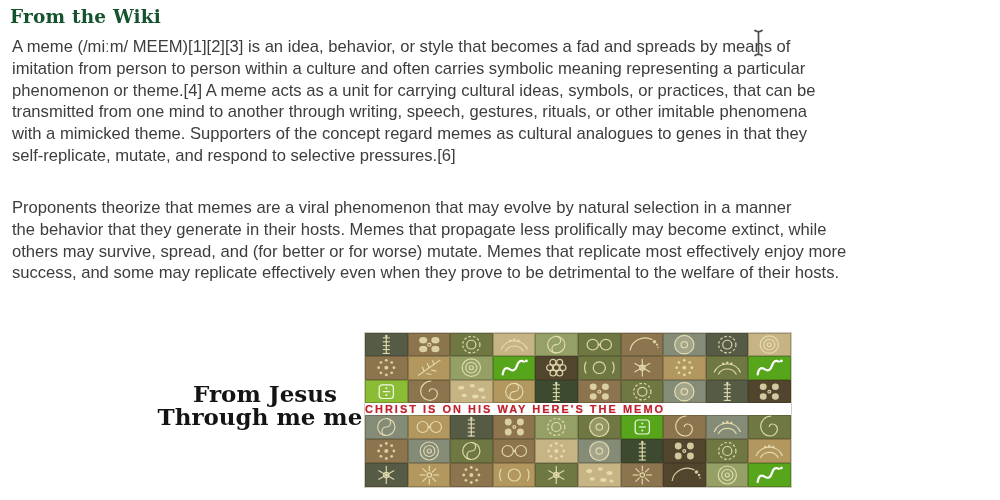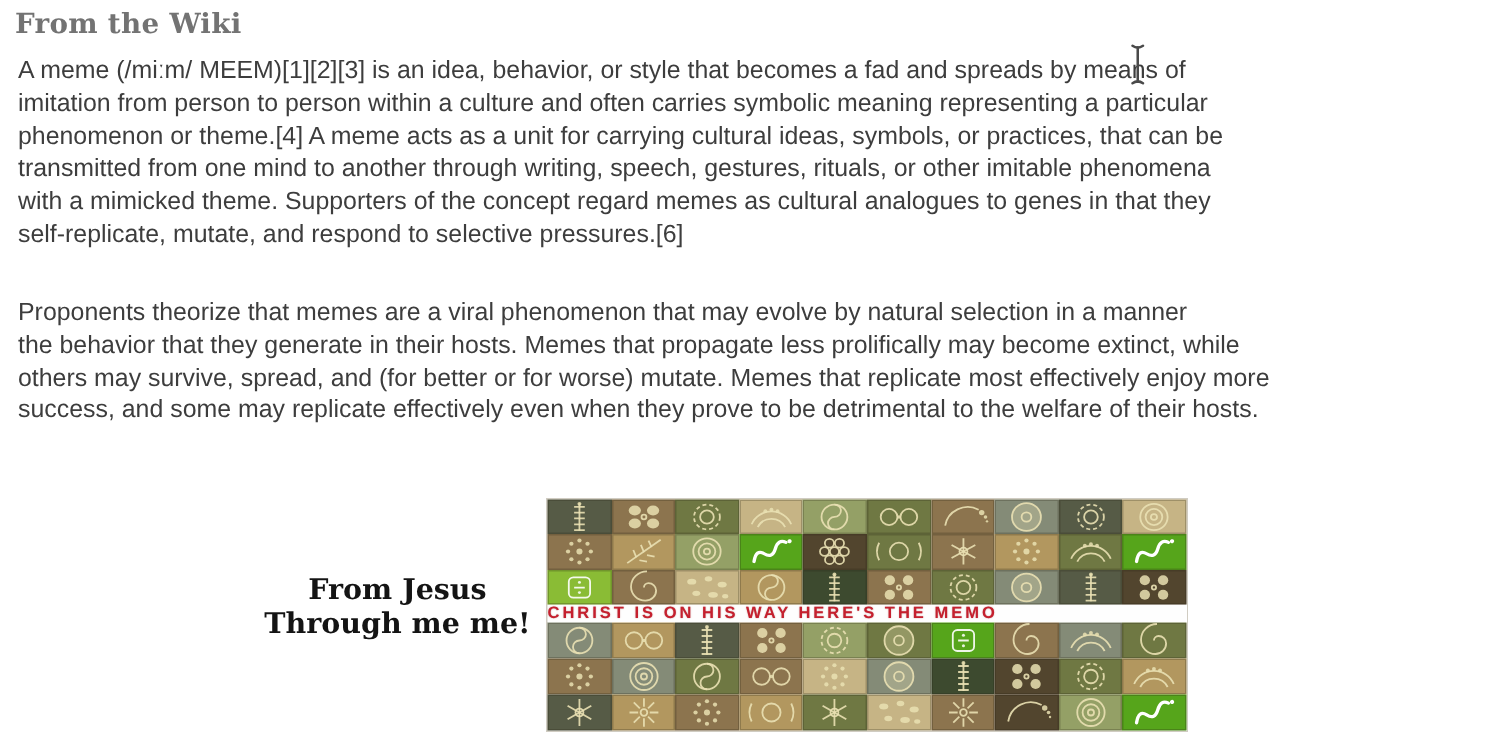--- a/index.html
+++ b/index.html
@@ -3,33 +3,33 @@
 <meta charset="utf-8">
 <style>
   html,body{margin:0;padding:0;background:#ffffff;}
   .stage{
     position:relative;width:1000px;height:500px;background:#ffffff;
     overflow:hidden;font-family:"Liberation Sans",sans-serif;
   }
   .wiki-heading{
     position:absolute;left:10px;top:6px;margin:0;
     font-family:"DejaVu Serif","Liberation Serif",serif;
-    font-weight:bold;font-size:18.5px;color:#737373;letter-spacing:.2px;
+    font-weight:bold;font-size:18.5px;color:#14532d;letter-spacing:.2px;
   }
   .para{
     position:absolute;left:12px;color:#3d3d3d;
     font-size:16.6px;line-height:21.8px;letter-spacing:0;
   }
   .para .tline{white-space:nowrap;height:21.8px;}
   .p1{top:36px;}
   .p2{top:197px;}
   .attribution{
     position:absolute;left:140px;top:382px;width:250px;text-align:center;
     font-family:"DejaVu Serif","Liberation Serif",serif;
-    font-weight:bold;font-size:19px;line-height:23px;color:#141414;
+    font-weight:bold;font-size:23px;line-height:23px;color:#141414;
   }
   .mosaic{
     position:absolute;left:365px;top:333px;width:426px;height:154px;
     box-shadow:0 0 0 1px rgba(120,110,80,.35);
   }
   .mgrid{display:grid;grid-template-columns:repeat(10,1fr);width:426px;}
   .mgrid.top{height:70px;grid-template-rows:repeat(3,1fr);}
   .mgrid.bottom{height:72px;grid-template-rows:repeat(3,1fr);}
   .tile{position:relative;box-shadow:inset 0 0 0 1px rgba(40,35,20,.25);overflow:hidden;}
   .tile svg{display:block;width:100%;height:100%;}

